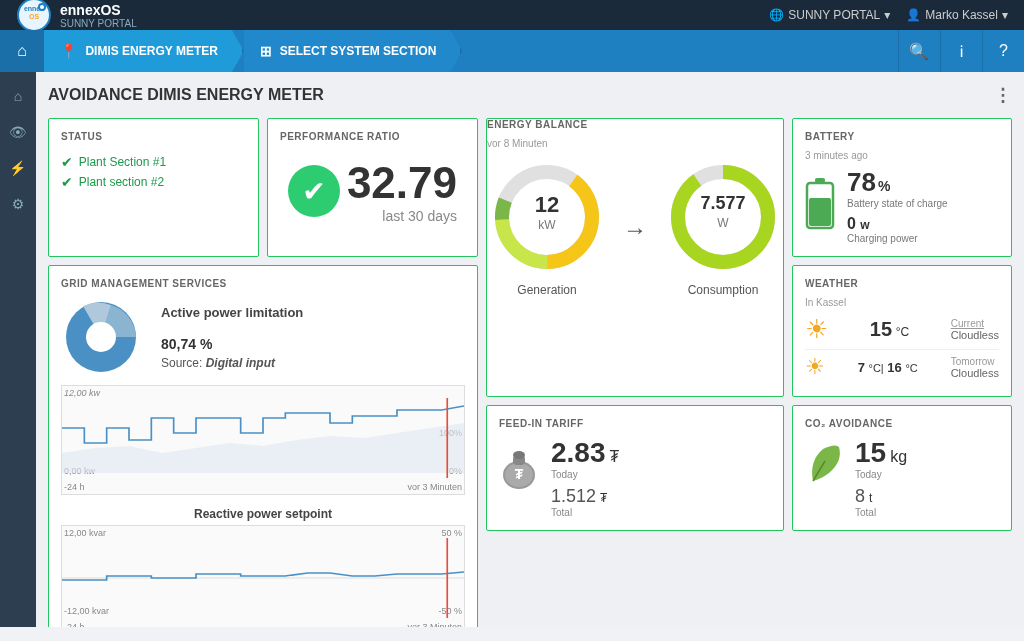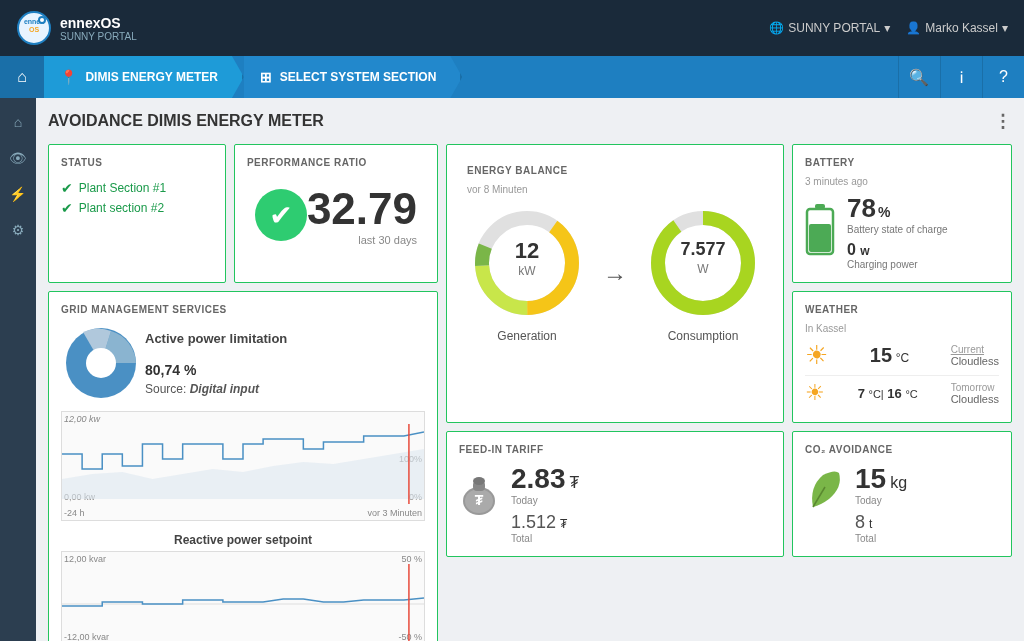--- a/index.html
+++ b/index.html
@@ -1,21 +1,21 @@
 <!DOCTYPE html>
 <html><head>
   <meta charset="utf-8">
   <style>
     * { box-sizing: border-box; margin: 0; padding: 0; }
     body { font-family: Arial, sans-serif; background: #f0f2f5; font-size: 13px; color: #333; }
 
     
     .top-header {
       background: #1a2a3a;
-      height: 56px;
+      height: 30px;
       display: flex;
       align-items: center;
       justify-content: space-between;
       padding: 0 16px;
     }
     .logo-area { display: flex; align-items: center; gap: 8px; }
     .top-right { display: flex; align-items: center; gap: 16px; color: #ccc; font-size: 12px; }
     .portal-link { color: #ccc; display: flex; align-items: center; gap: 4px; }
 
     
@@ -136,44 +136,44 @@
     
     .status-card { grid-column: 1; grid-row: 1; }
     .status-item { display: flex; align-items: center; gap: 6px; color: #1a9a4a; font-size: 12px; margin: 4px 0; }
     .status-check { color: #1a9a4a; font-size: 14px; }
 
     
     .perf-card { grid-column: 2; grid-row: 1; display: flex; flex-direction: column; }
     .perf-content { display: flex; align-items: center; justify-content: space-between; padding: 8px; }
     .perf-value { text-align: right; }
     .perf-number { font-size: 44px; font-weight: bold; color: #333; }
-    .perf-label { font-size: 11px; color: #888; }
-
-    
-    .energy-card { grid-column: 3; grid-row: 1 / 3; padding: 20px; }
+    .perf-label { font-size: 14px; color: #888; }
+
+    
+    .energy-card { grid-column: 3; grid-row: 1 / 3; padding: 0; }
     .energy-time { font-size: 10px; color: #999; margin-bottom: 8px; }
     .donut-row { display: flex; align-items: center; gap: 16px; justify-content: space-around; }
     .donut-container { display: flex; flex-direction: column; align-items: center; }
     .donut-label { font-size: 12px; color: #555; margin-top: 6px; }
     .arrow-icon { font-size: 24px; color: #555; }
 
     
     .battery-card { grid-column: 4; grid-row: 1; }
     .battery-time { font-size: 10px; color: #999; margin-bottom: 6px; }
     .battery-content { display: flex; align-items: center; gap: 12px; }
     .battery-stats { }
 
     
     .weather-card { grid-column: 4; grid-row: 2; }
     .weather-location { font-size: 10px; color: #999; margin-bottom: 6px; }
     .weather-row { display: flex; align-items: center; justify-content: space-between; margin: 4px 0; }
 
     
     .grid-card { grid-column: 1 / 3; grid-row: 2 / 5; }
-    .grid-pie-row { display: flex; align-items: center; gap: 4px; margin-bottom: 8px; }
+    .grid-pie-row { display: flex; align-items: center; gap: 20px; margin-bottom: 8px; }
     .grid-active-label { font-size: 13px; font-weight: bold; color: #444; margin-bottom: 4px; }
     .grid-pct { font-size: 28px; font-weight: bold; color: #333; }
     .grid-pct span { font-size: 14px; }
     .grid-source { font-size: 12px; color: #555; }
     .grid-source b { font-style: italic; }
     .reactive-title { font-size: 12px; font-weight: bold; color: #444; margin-top: 12px; margin-bottom: 4px; text-align: center; }
 
     
     .feedin-card { grid-column: 3; grid-row: 3; display: flex; gap: 12px; align-items: flex-start; }
     .co2-card { grid-column: 4 / 5; grid-row: 3; display: flex; gap: 12px; align-items: flex-start; }

